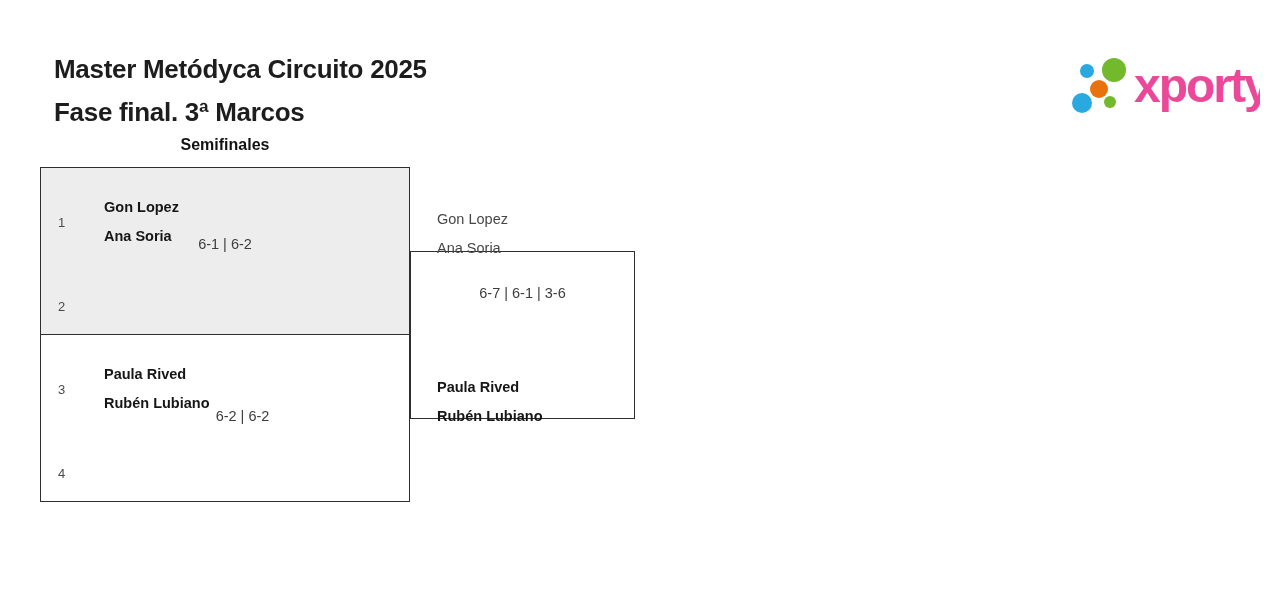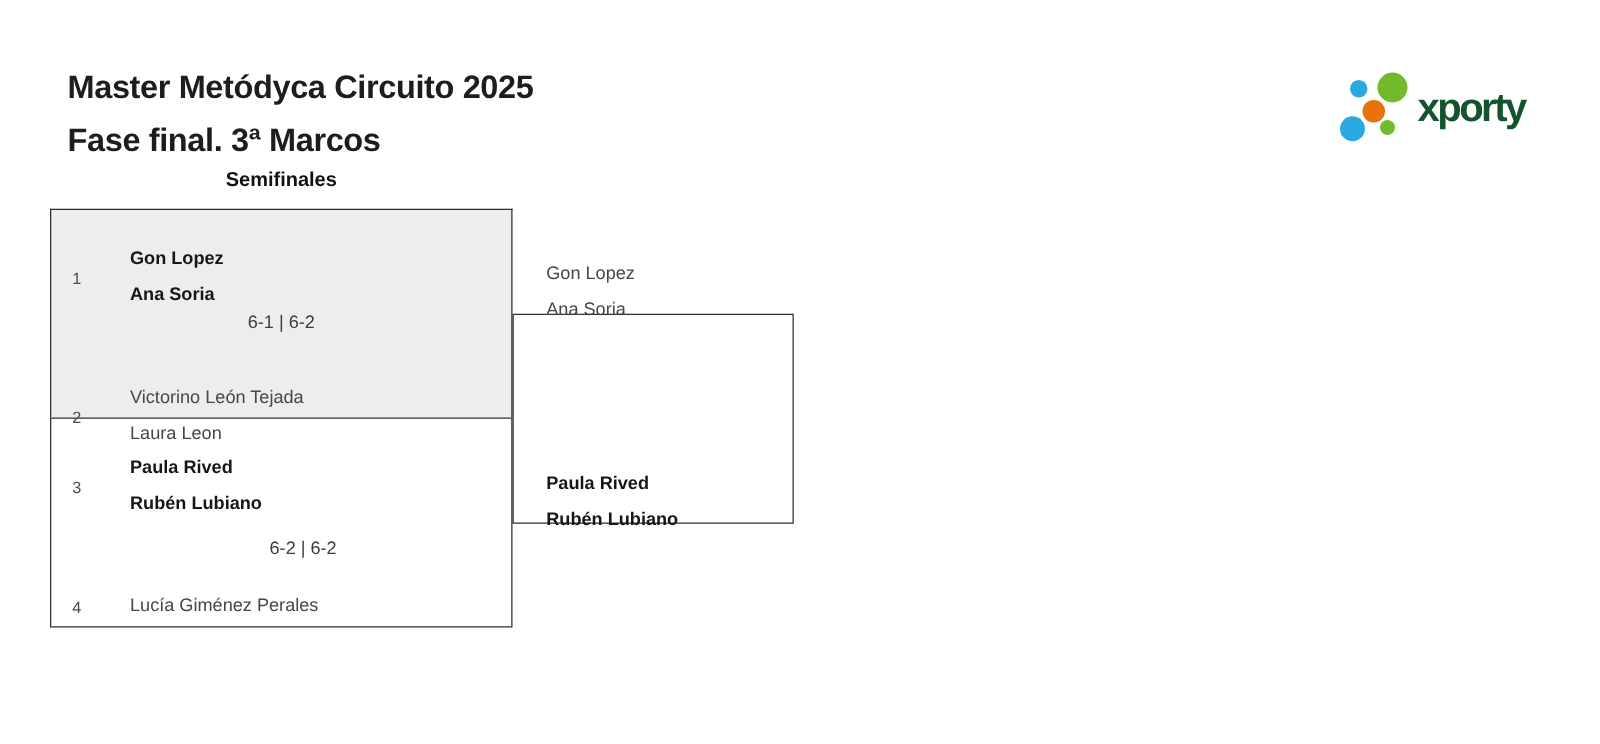--- a/index.html
+++ b/index.html
@@ -22,22 +22,22 @@
   
   .logo { position:absolute; right:0; top:0; width:240px; height:72px; cursor:pointer; }
   .dot { position:absolute; border-radius:50%; }
   .dot-blue-small  { left:10px; top:14px; width:14px; height:14px; background:#29a9e0; }
   .dot-green-large { left:32px; top:8px;  width:24px; height:24px; background:#72b92c; }
   .dot-orange     { left:20px; top:30px; width:18px; height:18px; background:#e8720c; }
   .dot-blue-large  { left:2px;  top:43px; width:20px; height:20px; background:#29a9e0; }
   .dot-green-small { left:34px; top:46px; width:12px; height:12px; background:#72b92c; }
   .wordmark {
     position:absolute; left:64px; top:8px;
-    font-size:32px; font-weight:700; letter-spacing:-2px;
-    color:#14532d; line-height:56px;
+    font-size:48px; font-weight:700; letter-spacing:-2px;
+    color:#ec4899; line-height:56px;
   }
 
   
   .round-header {
     position:absolute; top:96px; height:22px;
     font-size:16px; font-weight:700; color:#121212; text-align:center;
   }
   .round-header.semis { left:0; width:370px;text-align:center; }
   .round-header.final-h { left:370px; width:226px; }
 
@@ -62,24 +62,24 @@
 
   
   .score {
     position:absolute; text-align:center;
     font-size:14.5px; color:#3d3d3d;
   }
   .score.sf  { left:0; width:370px; }
   .score.fin { left:370px; width:225px; }
 
   .r-sf1-t1 { top:138px; }
-  .r-sf1-sc { top:210px;text-align:center; }
+  .r-sf1-sc { top:196px;text-align:center; }
   .r-sf1-t2 { top:249px; }
   .r-sf2-t1 { top:305px; }
-  .r-sf2-sc { top:391px;padding-left:35px; }
+  .r-sf2-sc { top:368px;padding-left:35px; }
   .r-sf2-t2 { top:416px; }
   .r-fin-t1 { top:150px; }
   .r-fin-sc { top:245px; }
   .r-fin-t2 { top:318px; }
 </style>
 </head>
 <body>
 
 <div class="page">
 
@@ -106,47 +106,43 @@
   <div class="team-row sf r-sf1-t1">
     <span class="seed">1</span>
     <div class="names winner">
       <div class="player">Gon Lopez</div>
       <div class="player">Ana Soria</div>
     </div>
   </div>
   <div class="score sf r-sf1-sc">6-1 | 6-2</div>
   <div class="team-row sf r-sf1-t2">
     <span class="seed">2</span>
-    <div class="names">
-      <div class="player">Victorino León Tejada</div>
-      <div class="player">Laura Leon</div>
-    </div>
   </div>
 
   <div class="team-row sf r-sf2-t1">
     <span class="seed">3</span>
     <div class="names winner">
       <div class="player">Paula Rived</div>
       <div class="player">Rubén Lubiano</div>
     </div>
   </div>
   <div class="score sf r-sf2-sc">6-2 | 6-2</div>
   <div class="team-row sf r-sf2-t2">
     <span class="seed">4</span>
     <div class="names">
-      <div class="player">Lucía Giménez Perales</div>
     </div>
   </div>
 
   <div class="team-row fin r-fin-t1">
     <div class="names">
       <div class="player">Gon Lopez</div>
       <div class="player">Ana Soria</div>
     </div>
   </div>
+  <div class="score fin r-fin-sc">6-7 | 6-1 | 3-6</div>
   <div class="team-row fin r-fin-t2">
     <div class="names winner">
       <div class="player">Paula Rived</div>
       <div class="player">Rubén Lubiano</div>
     </div>
   </div>
 
 </div>
 
 </body></html>

